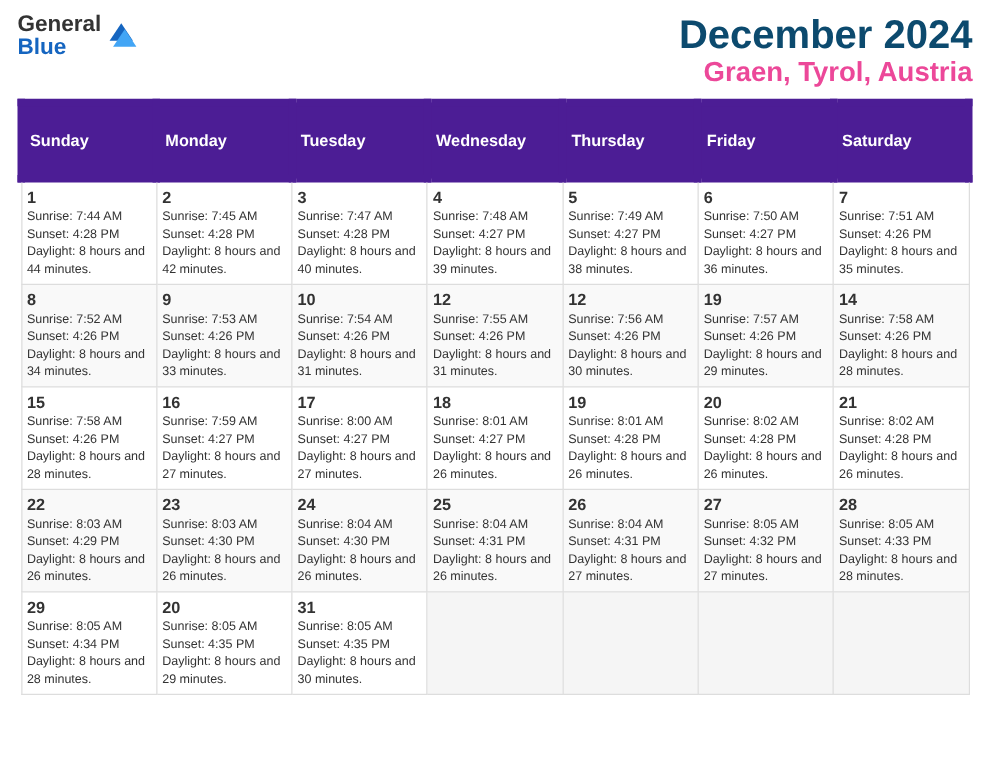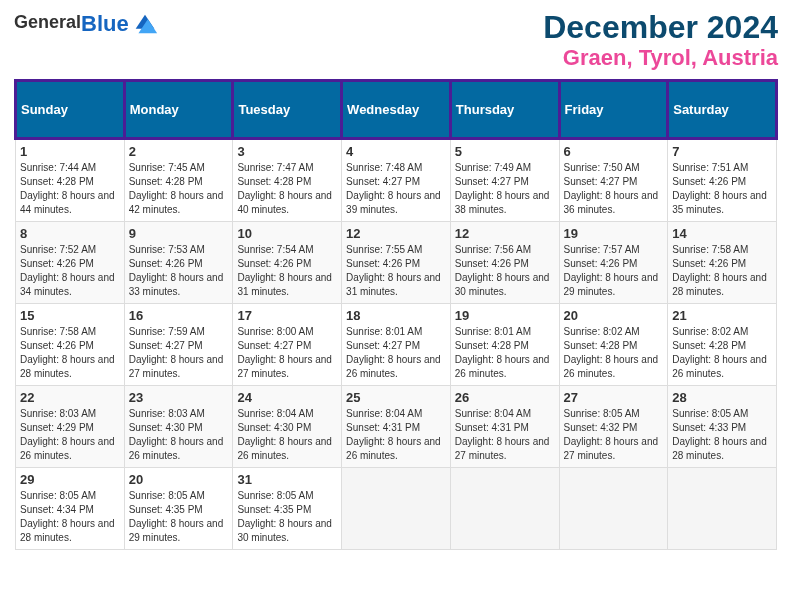--- a/index.html
+++ b/index.html
@@ -19,21 +19,21 @@
       justify-content: space-between;
       align-items: flex-start;
       margin-bottom: 8px;
     }
     .logo {
       display: flex;
       align-items: center;
     }
     .logo-text {
       display: flex;
-      flex-direction: row;
+      flex-direction: column;
       line-height: 1;
       justify-content: space-between;
     }
     .logo-icon {
       width: 28px;
       height: 28px;
       margin-left: 2px;
     }
     .title-block {
       text-align: right;
@@ -48,27 +48,27 @@
       font-size: 22px;
       font-weight: bold;
       color: #ec4899;
     }
     table {
       width: 100%;
       border-collapse: collapse;
       table-layout: fixed;
     }
     thead tr th {
-      background-color: #0369a1;
+      background-color: #4c1d95;
       color: #fff;
       font-size: 13px;
       font-weight: bold;
       padding: 20px 4px;
       text-align: left;
-      border: 3px solid #4c1d95;
+      border: 6px solid #4c1d95;
     }
     tbody tr td {
       vertical-align: top;
       font-size: 10.5px;
       color: #333;
       padding: 4px 4px;
       border: 1px solid #ddd;
       background: #fff;
       min-height: 70px;
     }
@@ -91,21 +91,21 @@
     }
   </style>
 </head>
 <body>
 
 <div class="container">
   <div class="header">
     <div class="logo">
       <div class="logo-text">
           <span style="font-size:18px;font-weight:bold;color:#333;">General</span>
-          <span style="font-size:22px;font-weight:bold;color:#1565c0;">Blue</span>
+          <span style="font-size:18px;font-weight:bold;color:#1565c0;">Blue</span>
         </div>
       <svg class="logo-icon" viewBox="0 0 30 30">
         <polygon points="5,20 15,5 25,20" fill="#1565c0"></polygon>
         <polygon points="8,25 18,10 28,25" fill="#42a5f5"></polygon>
       </svg>
     </div>
     <div class="title-block">
       <h1>December 2024</h1>
       <h2>Graen, Tyrol, Austria</h2>
     </div>

